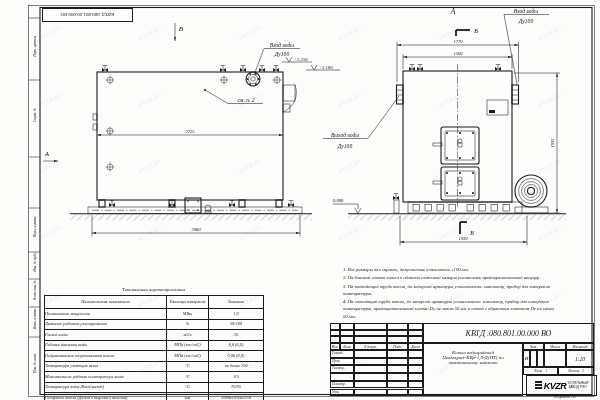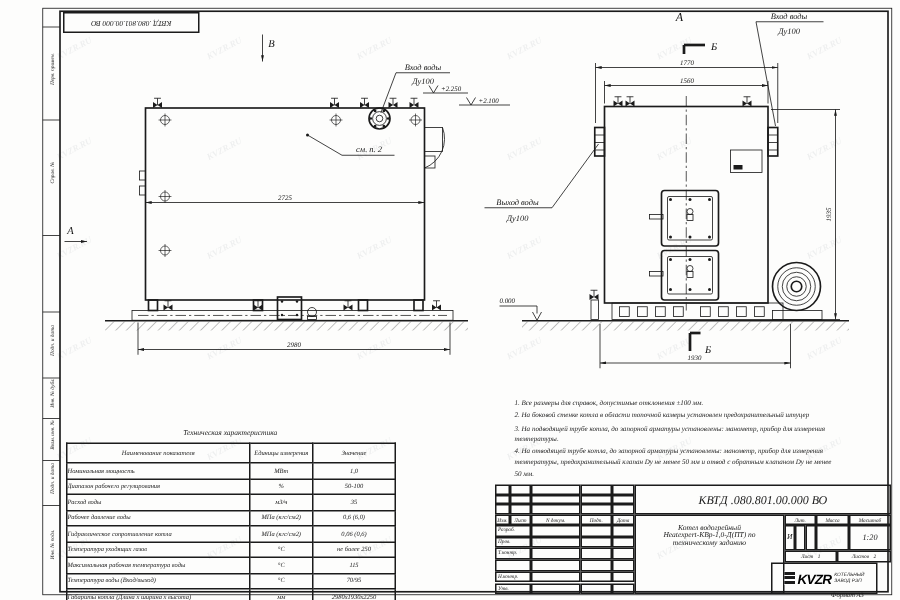--- a/index.html
+++ b/index.html
@@ -500,21 +500,21 @@
 
     <div class="c cc" style="left:193px;top:44px;width:35px;height:8px;gap:3px;">
       <span>Лист</span>
       <span>1</span>
     </div>
     <div class="c cc" style="left:228px;top:44px;width:36px;height:8px;gap:3px;">
       <span>Листов</span>
       <span>2</span>
     </div>
 
-    <div class="c cc logo" style="left:184px;top:52px;width:71px;height:21px;font-style:italic;">
+    <div class="c cc logo" style="left:196px;top:52px;width:71px;height:21px;font-style:italic;">
       <span class="bars"></span>
       <span class="kv">KVZR</span>
       <span class="sub">
         <div>КОТЕЛЬНЫЙ</div>
         <div>ЗАВОД РЭП</div>
       </span>
     </div>
   </div>
 
   <div class="fmt">Формат  А3</div>

